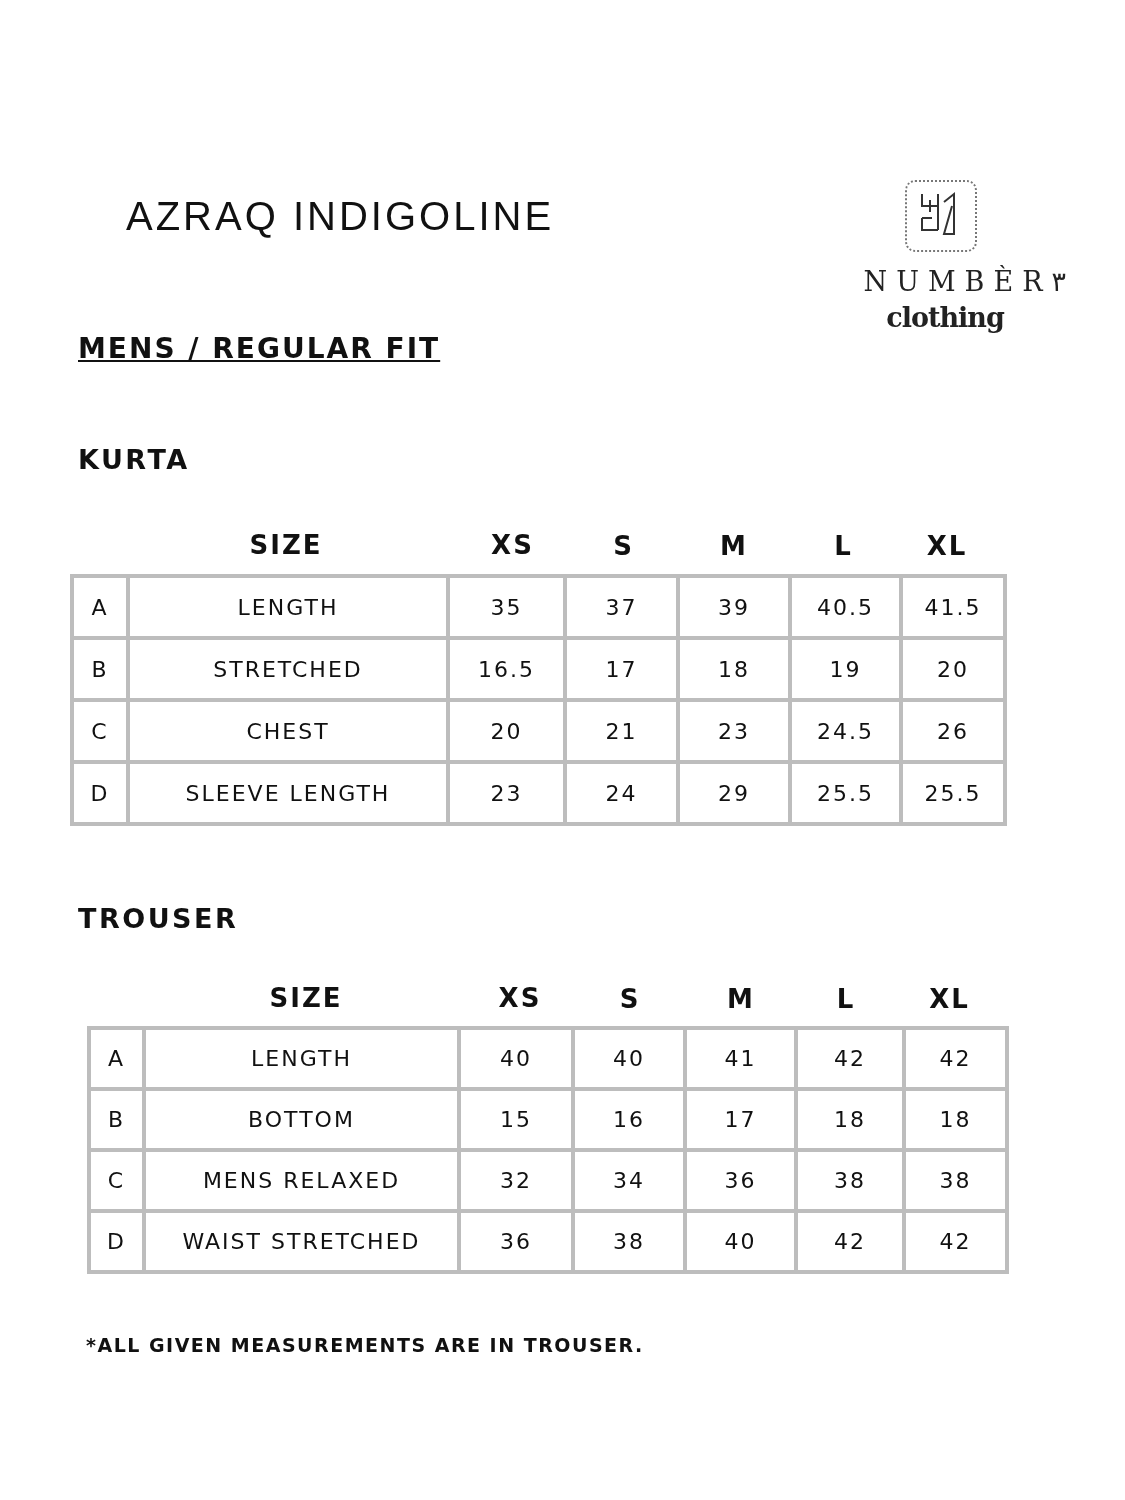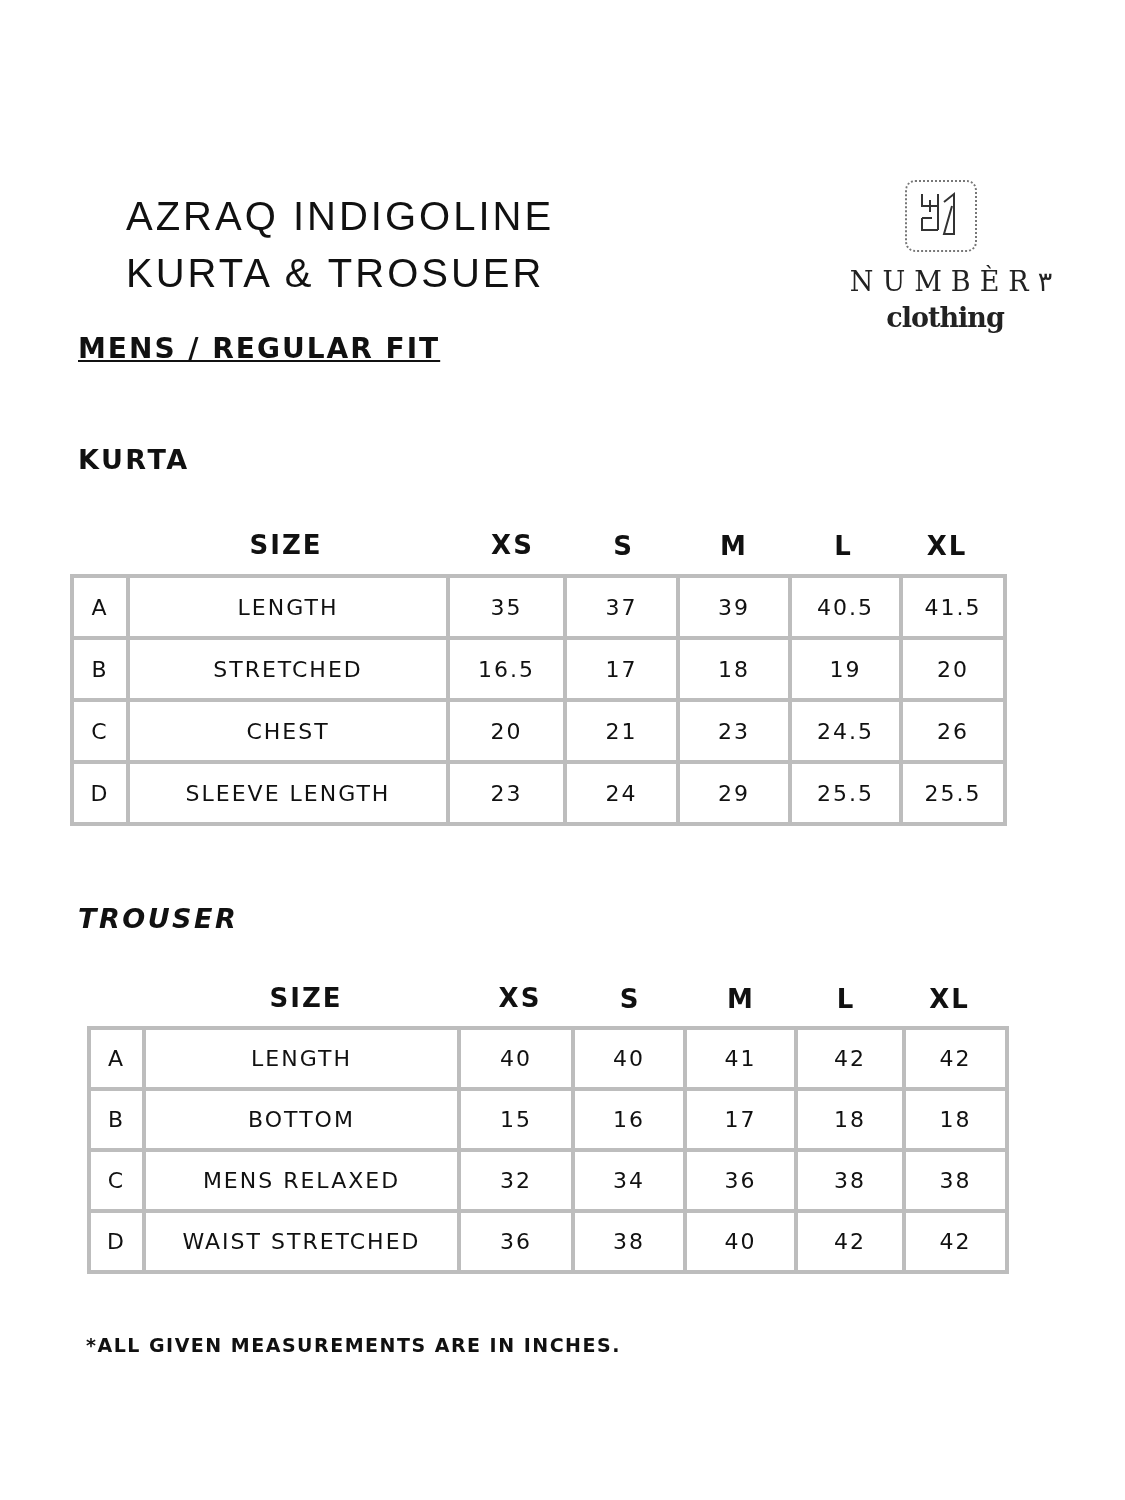--- a/index.html
+++ b/index.html
@@ -22,21 +22,21 @@
     font-size: 27px; font-weight: 700; letter-spacing: 2.5px;
     font-family: "DejaVu Sans", sans-serif;
   }
   .logo { left: 830px; top: 178px; width: 240px; height: 165px; }
   .logo-mark {
     position: absolute; left: 75px; top: 2px; width: 72px; height: 72px;
     border: 2px dotted #777; border-radius: 10px; box-sizing: border-box;
   }
   .logo-mark svg { position: absolute; left: 11px; top: 8px; }
   .brand {
-    position: absolute; left: 6px; top: 88px; width: 230px; text-align: center;
+    position: absolute; left: 6px; top: 88px; width: 230px; text-align: right;
     font-family: "DejaVu Serif", serif; font-size: 27px; letter-spacing: 9px; color: #222;
   }
   .clothing {
     position: absolute; left: 40px; top: 124px; width: 150px; text-align: center;
     font-family: "DejaVu Serif", serif; font-size: 27px; font-weight: 700; color: #222;
     letter-spacing: -1px;
   }
   .hdr {
     position: absolute; font-size: 26px; font-weight: 700; letter-spacing: 2px;
     text-align: center; font-family: "DejaVu Sans", sans-serif;
@@ -52,21 +52,20 @@
   .footnote {
     left: 86px; top: 1334px; font-size: 19px; font-weight: 700; letter-spacing: 1.5px;
     font-family: "DejaVu Sans", sans-serif;
   }
 </style>
 </head>
 <body>
 
 <div class="abs title">
   <div>AZRAQ INDIGOLINE</div>
-  <div>KURTA &amp; TROSUER</div>
 </div>
 <div class="abs subtitle">MENS / REGULAR FIT</div>
 
 <div class="abs logo">
   <div class="logo-mark">
     <svg width="46" height="52" viewBox="0 0 46 52">
       <g fill="none" stroke="#333" stroke-width="2">
         <path d="M4 4 V16 H20 M12 10 V22 M20 4 V40 M4 28 V40 H20 M4 28 H14"></path>
         <path d="M26 12 L36 4 V44 H26 L34 16"></path>
       </g>
@@ -128,21 +127,21 @@
     <td>SLEEVE LENGTH</td>
     <td>23</td>
     <td>24</td>
     <td>29</td>
     <td>25.5</td>
     <td>25.5</td>
   </tr>
 </tbody>
   </table>
 
-<div class="abs section-title" style="left:78px; top:903px;font-style:italic;">TROUSER</div>
+<div class="abs section-title" style="left:78px; top:903px;">TROUSER</div>
 
 <div class="hdr" style="left:146px; width:320px; top:983px;">SIZE</div>
 <div class="hdr" style="left:463px; width:114px; top:983px;">XS</div>
 <div class="hdr" style="left:573px; width:114px; top:984px;">S</div>
 <div class="hdr" style="left:685px; width:112px; top:984px;">M</div>
 <div class="hdr" style="left:792px; width:108px; top:984px;">L</div>
 <div class="hdr" style="left:898px; width:103px; top:984px;">XL</div>
 
 <table class="size" style="left:87px; top:1026px; width:918px;">
   <colgroup>
@@ -187,13 +186,13 @@
     <td>WAIST STRETCHED</td>
     <td>36</td>
     <td>38</td>
     <td>40</td>
     <td>42</td>
     <td>42</td>
   </tr>
 </tbody>
   </table>
 
-<div class="abs footnote">*ALL GIVEN MEASUREMENTS ARE IN INCHES.</div>
+<div class="abs footnote">*ALL GIVEN MEASUREMENTS ARE IN TROUSER.</div>
 
 </body></html>

